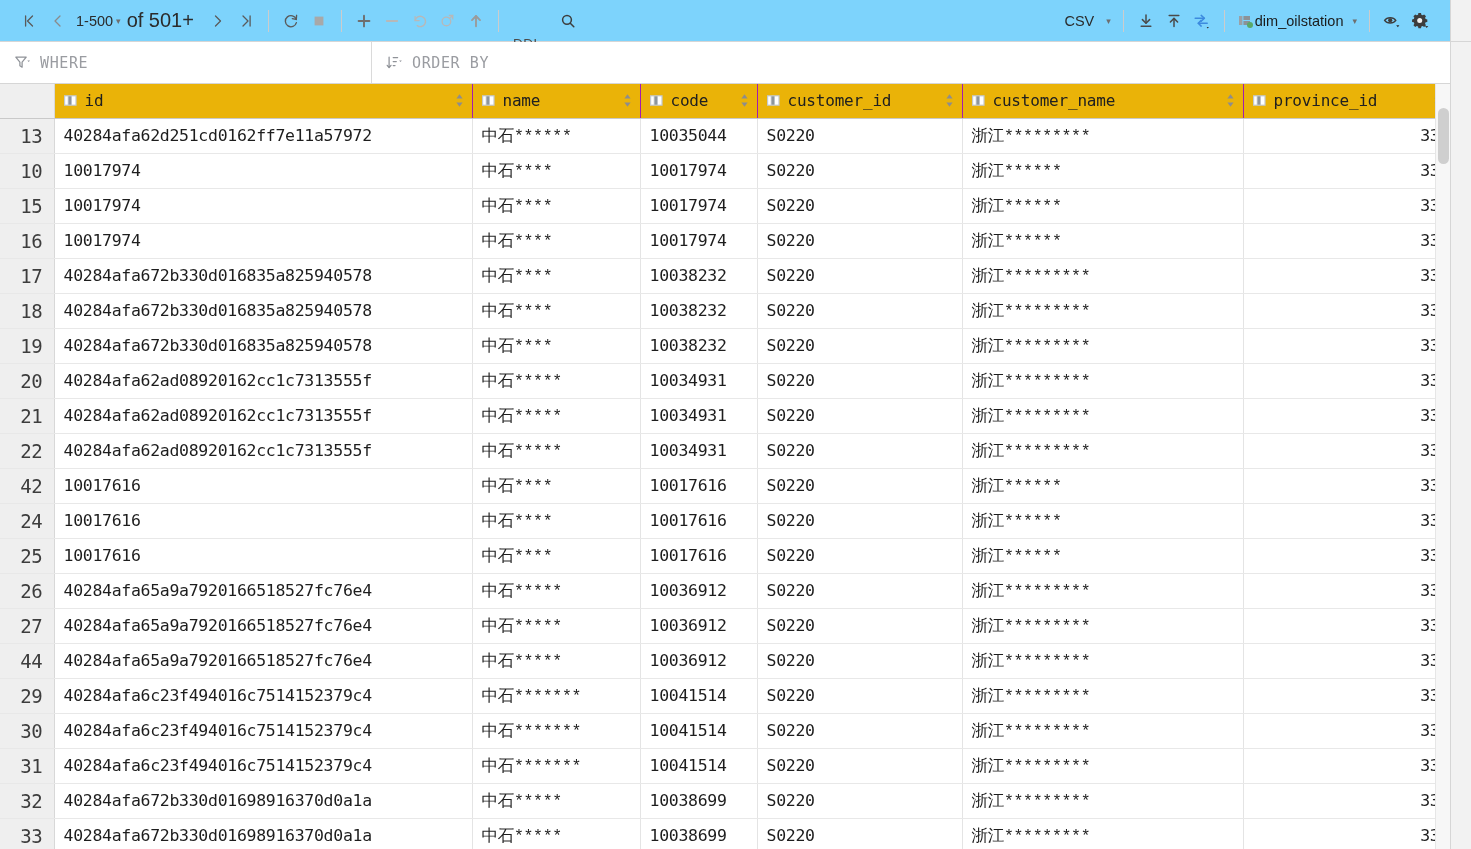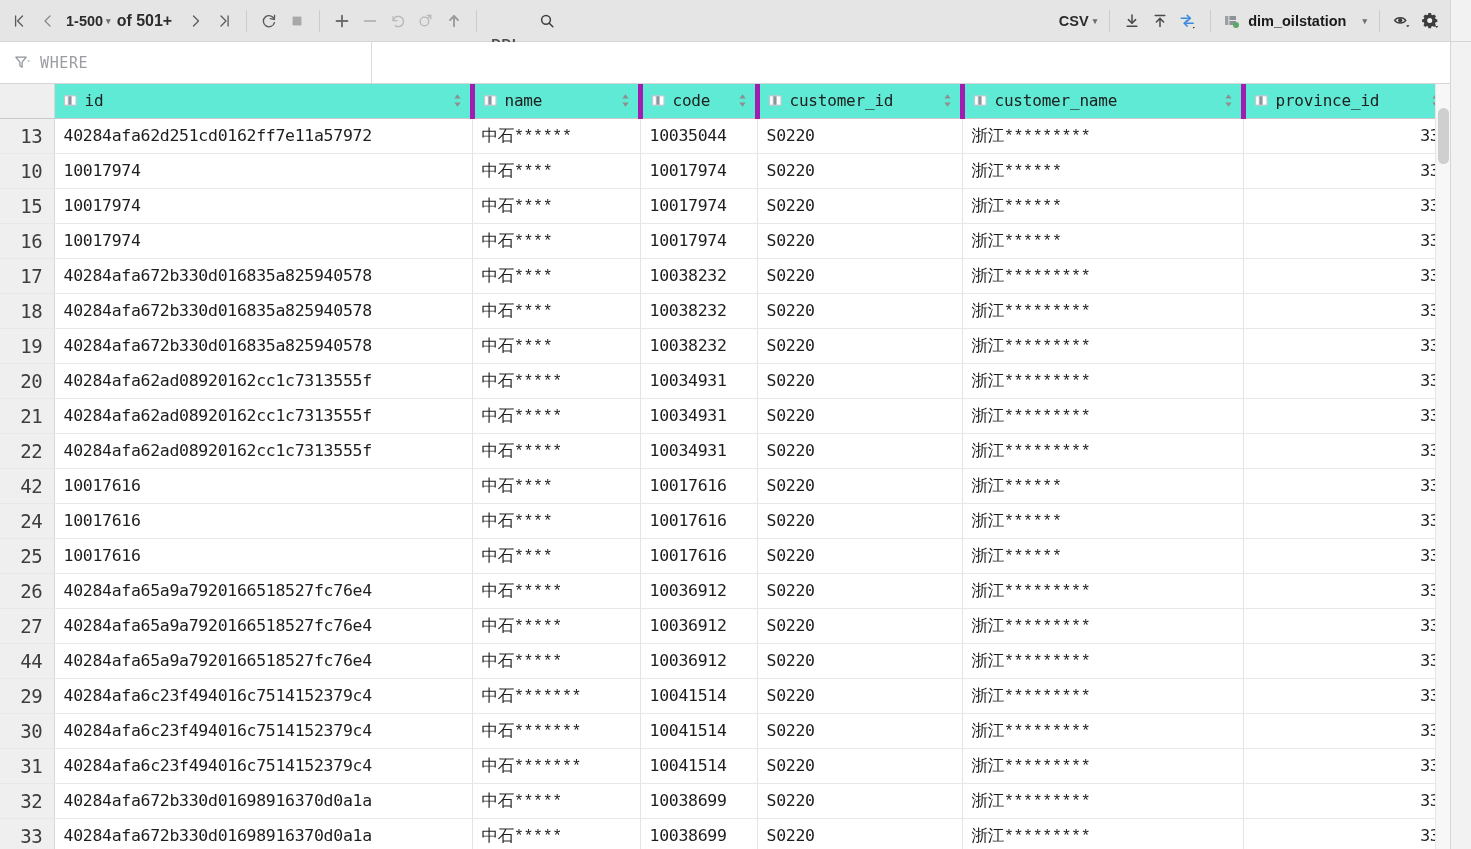--- a/index.html
+++ b/index.html
@@ -8,58 +8,57 @@
     overflow: hidden;
     background: #ffffff;
     font-family: "Liberation Sans", sans-serif;
     -webkit-font-smoothing: antialiased;
   }
   #app { position: relative; width: 1471px; height: 849px; overflow: hidden; }
 
   
   .toolbar {
     position: absolute; left: 0; top: 0; width: 1450px; height: 42px;
-    background: #e5e5e5;
+    background: #7dd3fc;
     border-bottom: 1px solid #d6d6d6;
     display: flex; align-items: center;
-    padding: 0 6px;
+    padding: 0 16px;
     gap: 0px;
-    font-weight: bold;
   }
   .tb-btn {
     display: flex; align-items: center; justify-content: center;
     height: 28px; min-width: 28px;
     border-radius: 3px;
     color: #5a5a5a;
     cursor: default;
     flex: none;
   }
   .tb-btn svg { display:block; }
   .tb-sep {
     width: 1px; height: 22px; background: #cccccc; margin: 0 8px; flex: none;
   }
   .tb-spacer { flex: 1 1 auto; }
   .pager-range {
     font-size: 14.5px; color: #2b2b2b; display: flex; align-items: center;
     gap: 3px; padding: 0 4px; cursor: default; white-space: nowrap;
   }
   .pager-of {
-    font-size: 16px; color: #2b2b2b; padding-left: 2px; white-space: nowrap;
+    font-size: 20px; color: #2b2b2b; padding-left: 2px; white-space: nowrap;
   }
   .caret { font-size: 9px; color: #6e6e6e; line-height: 1; position: relative; top:1px;}
   .ddl-label {
     font-size: 13.5px; color: #4a4a4a; letter-spacing: .6px;
     padding: 0 6px; cursor: default; margin-top: 45px;
   }
   .fmt-label {
-    font-size: 14.5px; color: #2b2b2b; display:flex; align-items:center; gap:4px;
+    font-size: 14.5px; color: #2b2b2b; display:flex; align-items:center; gap:12px;
     padding: 0 4px; cursor: default; justify-content: flex-end;
   }
   .conn-chip {
-    display: flex; align-items: center; gap: 8px;
+    display: flex; align-items: center; gap: 1px;
     font-size: 14.5px; color: #1b1b1b; padding: 0 4px; cursor: default;
     white-space: nowrap;
     text-align: right;
   }
 
   
   .filterbar {
     position: absolute; left: 0; top: 42px; width: 1450px; height: 42px;
     background: #ffffff;
     border-bottom: 1px solid #d6d6d6;
@@ -80,22 +79,22 @@
 
   
   .grid {
     position: absolute; left: 0; top: 84px; width: 1450px; height: 765px;
     background: #ffffff; overflow: hidden;
   }
   table.data { border-collapse: collapse; table-layout: fixed; width: 1450px; }
 
   thead th {
     height: 34px;
-    background: #5eead4;
-    border-right: 5px solid #a21caf;
+    background: #eab308;
+    border-right: 1px solid #a21caf;
     border-bottom: 1px solid #c9c9c9;
     padding: 0 8px;
     font-weight: normal;
     text-align: left;
     vertical-align: middle;
   }
   th.gutter-h { background: #efefef; border-right: 1px solid #d8d8d8; }
   .th-inner { display: flex; align-items: center; width: 100%; }
   .th-label {
     font-family: "DejaVu Sans Mono", monospace;
@@ -343,20 +342,33 @@
 
   <div class="filterbar">
     <div class="fb-cell fb-where">
       <span class="fb-icon">
         <svg width="17" height="17" viewBox="0 0 17 17" fill="none" stroke="#8f9298" stroke-width="1.25" stroke-linejoin="round">
           <path d="M1.8 3.2 L12.2 3.2 L8.1 8.1 L8.1 13.2 L5.9 11.8 L5.9 8.1 Z"></path>
           <path d="M13.4 6.4 L16 6.4 L14.7 8.1 Z" fill="#8f9298" stroke="none"></path>
         </svg>
       </span>
       <span class="fb-text">WHERE</span>
+    </div>
+    <div class="fb-cell fb-order">
+      <span class="fb-icon">
+        <svg width="17" height="17" viewBox="0 0 17 17" fill="none" stroke="#8f9298" stroke-width="1.25" stroke-linecap="round">
+          <path d="M3.1 3 L3.1 13.3"></path>
+            <path d="M1.2 11.3 L3.1 13.5 L5 11.3" stroke-linejoin="round"></path>
+          <path d="M7.2 3.6 L11.6 3.6"></path>
+            <path d="M7.2 7.6 L10.3 7.6"></path>
+            <path d="M7.2 11.6 L9 11.6"></path>
+          <path d="M13.2 6.4 L15.8 6.4 L14.5 8.1 Z" fill="#8f9298" stroke="none"></path>
+        </svg>
+      </span>
+      <span class="fb-text">ORDER BY</span>
     </div>
   </div>
 
   <div class="grid">
     <table class="data">
       <colgroup>
         <col class="c-gutter">
           <col class="c-id">
           <col class="c-name">
           <col class="c-code">

